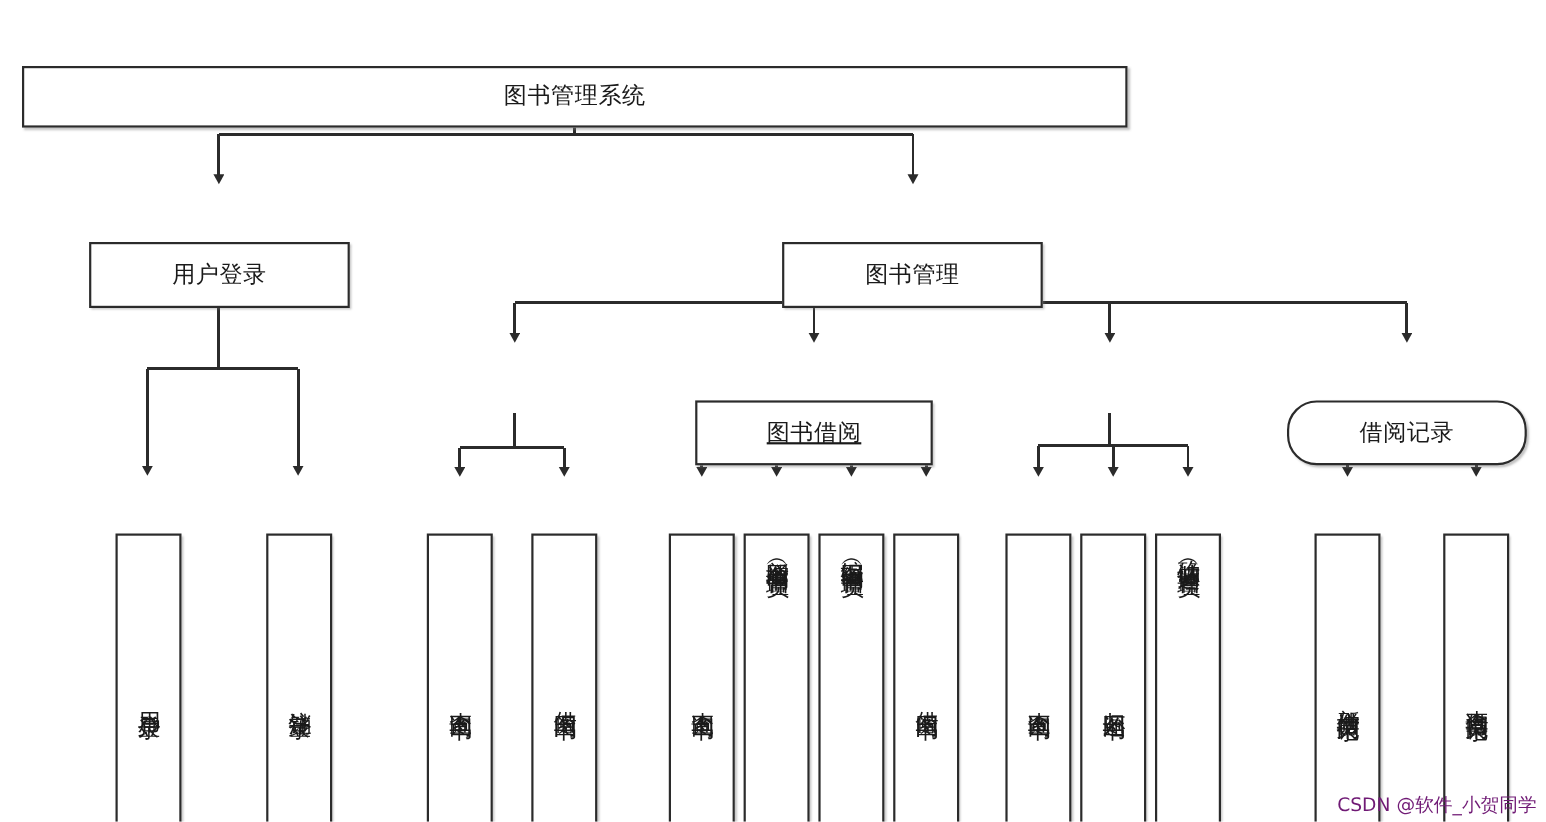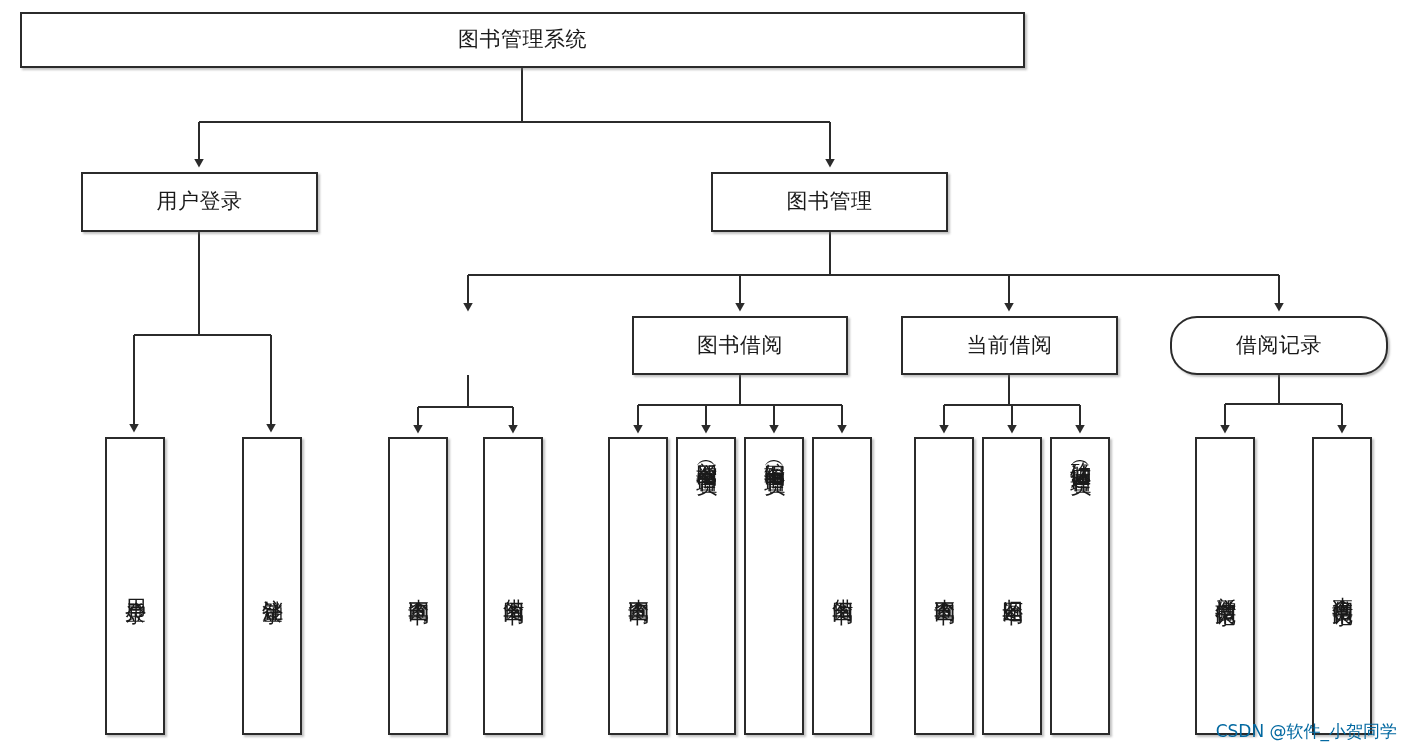--- a/index.html
+++ b/index.html
@@ -29,20 +29,21 @@
     position: absolute;
     box-sizing: border-box;
     background: #ffffff;
     border: 2px solid #2b2b2b;
     box-shadow: 2px 2px 2px rgba(120,120,120,0.45);
     display: flex;
     align-items: center;
     justify-content: center;
     color: #1a1a1a;
     z-index: 2;
+    margin-top: 48px;
   }
   .node .label {
     display: block;
     text-align: center;
     letter-spacing: 0.5px;
     white-space: nowrap;
   }
   .node.horiz .label {
     font-size: 21px;
     line-height: 1.1;
@@ -60,21 +61,21 @@
   }
   .node.vert.centered {
     align-items: center;
     padding-top: 0;
   }
   #watermark {
     position: absolute;
     right: 8px;
     bottom: 4px;
     font-size: 17px;
-    color: #0369a1;
+    color: #701a75;
     white-space: nowrap;
     z-index: 5;
     font-family: "DejaVu Sans", "Liberation Sans", sans-serif;
   }
 </style>
 </head>
 <body>
 
 <div id="canvas">
 
@@ -135,25 +136,22 @@
     <span class="label">图书管理系统</span>
   </div>
 
   <div class="node horiz" style="left:81px; top:172px; width:237px; height:60px;">
     <span class="label">用户登录</span>
   </div>
   <div class="node horiz" style="left:711px; top:172px; width:237px; height:60px;">
     <span class="label">图书管理</span>
   </div>
 
-  <div class="node horiz" style="left:632px; top:316px; width:216px; height:59px;">
+  <div class="node horiz" style="left:632px; top:316px; width:216px; height:59px;text-decoration:underline;">
     <span class="label">图书借阅</span>
-  </div>
-  <div class="node horiz" style="left:901px; top:316px; width:217px; height:59px;">
-    <span class="label">当前借阅</span>
   </div>
   <div class="node horiz" style="left:1170px; top:316px; width:218px; height:59px;border-radius:27px;">
     <span class="label">借阅记录</span>
   </div>
 
   <div class="node vert centered" style="left:105px; top:437px; width:60px; height:298px;">
     <span class="label">用户登录</span>
   </div>
   <div class="node vert centered" style="left:242px; top:437px; width:60px; height:298px;">
     <span class="label">注销登录</span>

